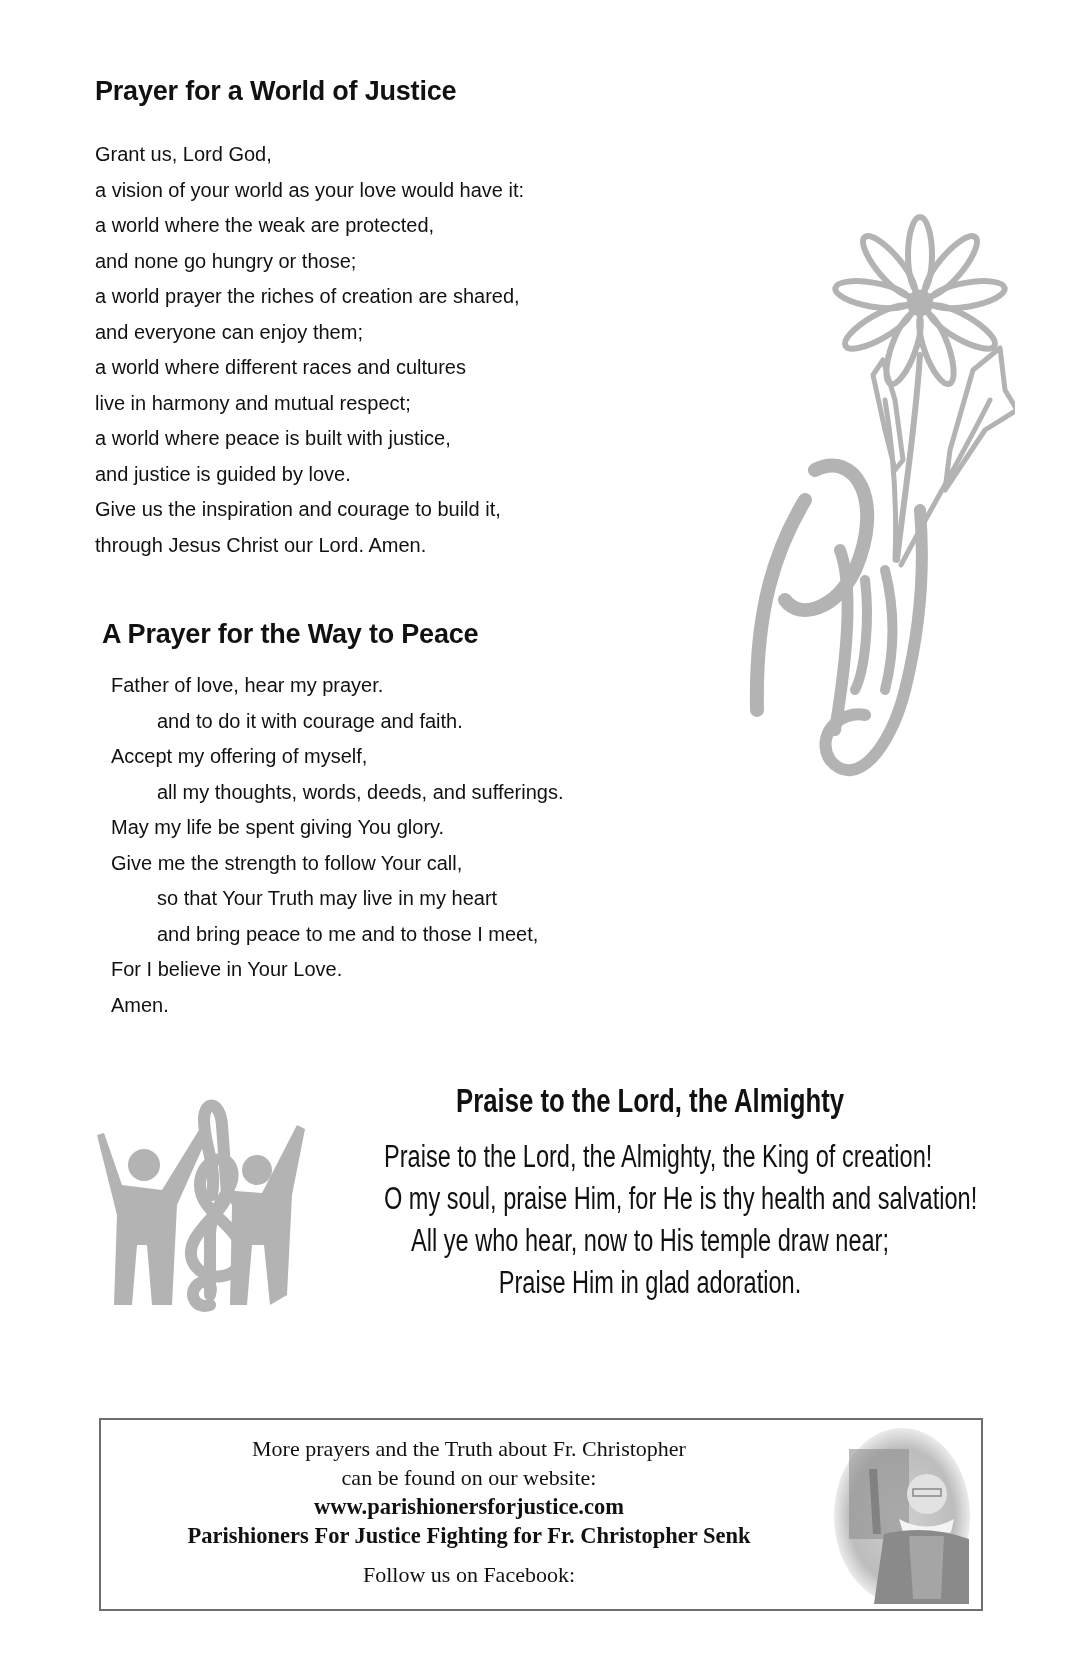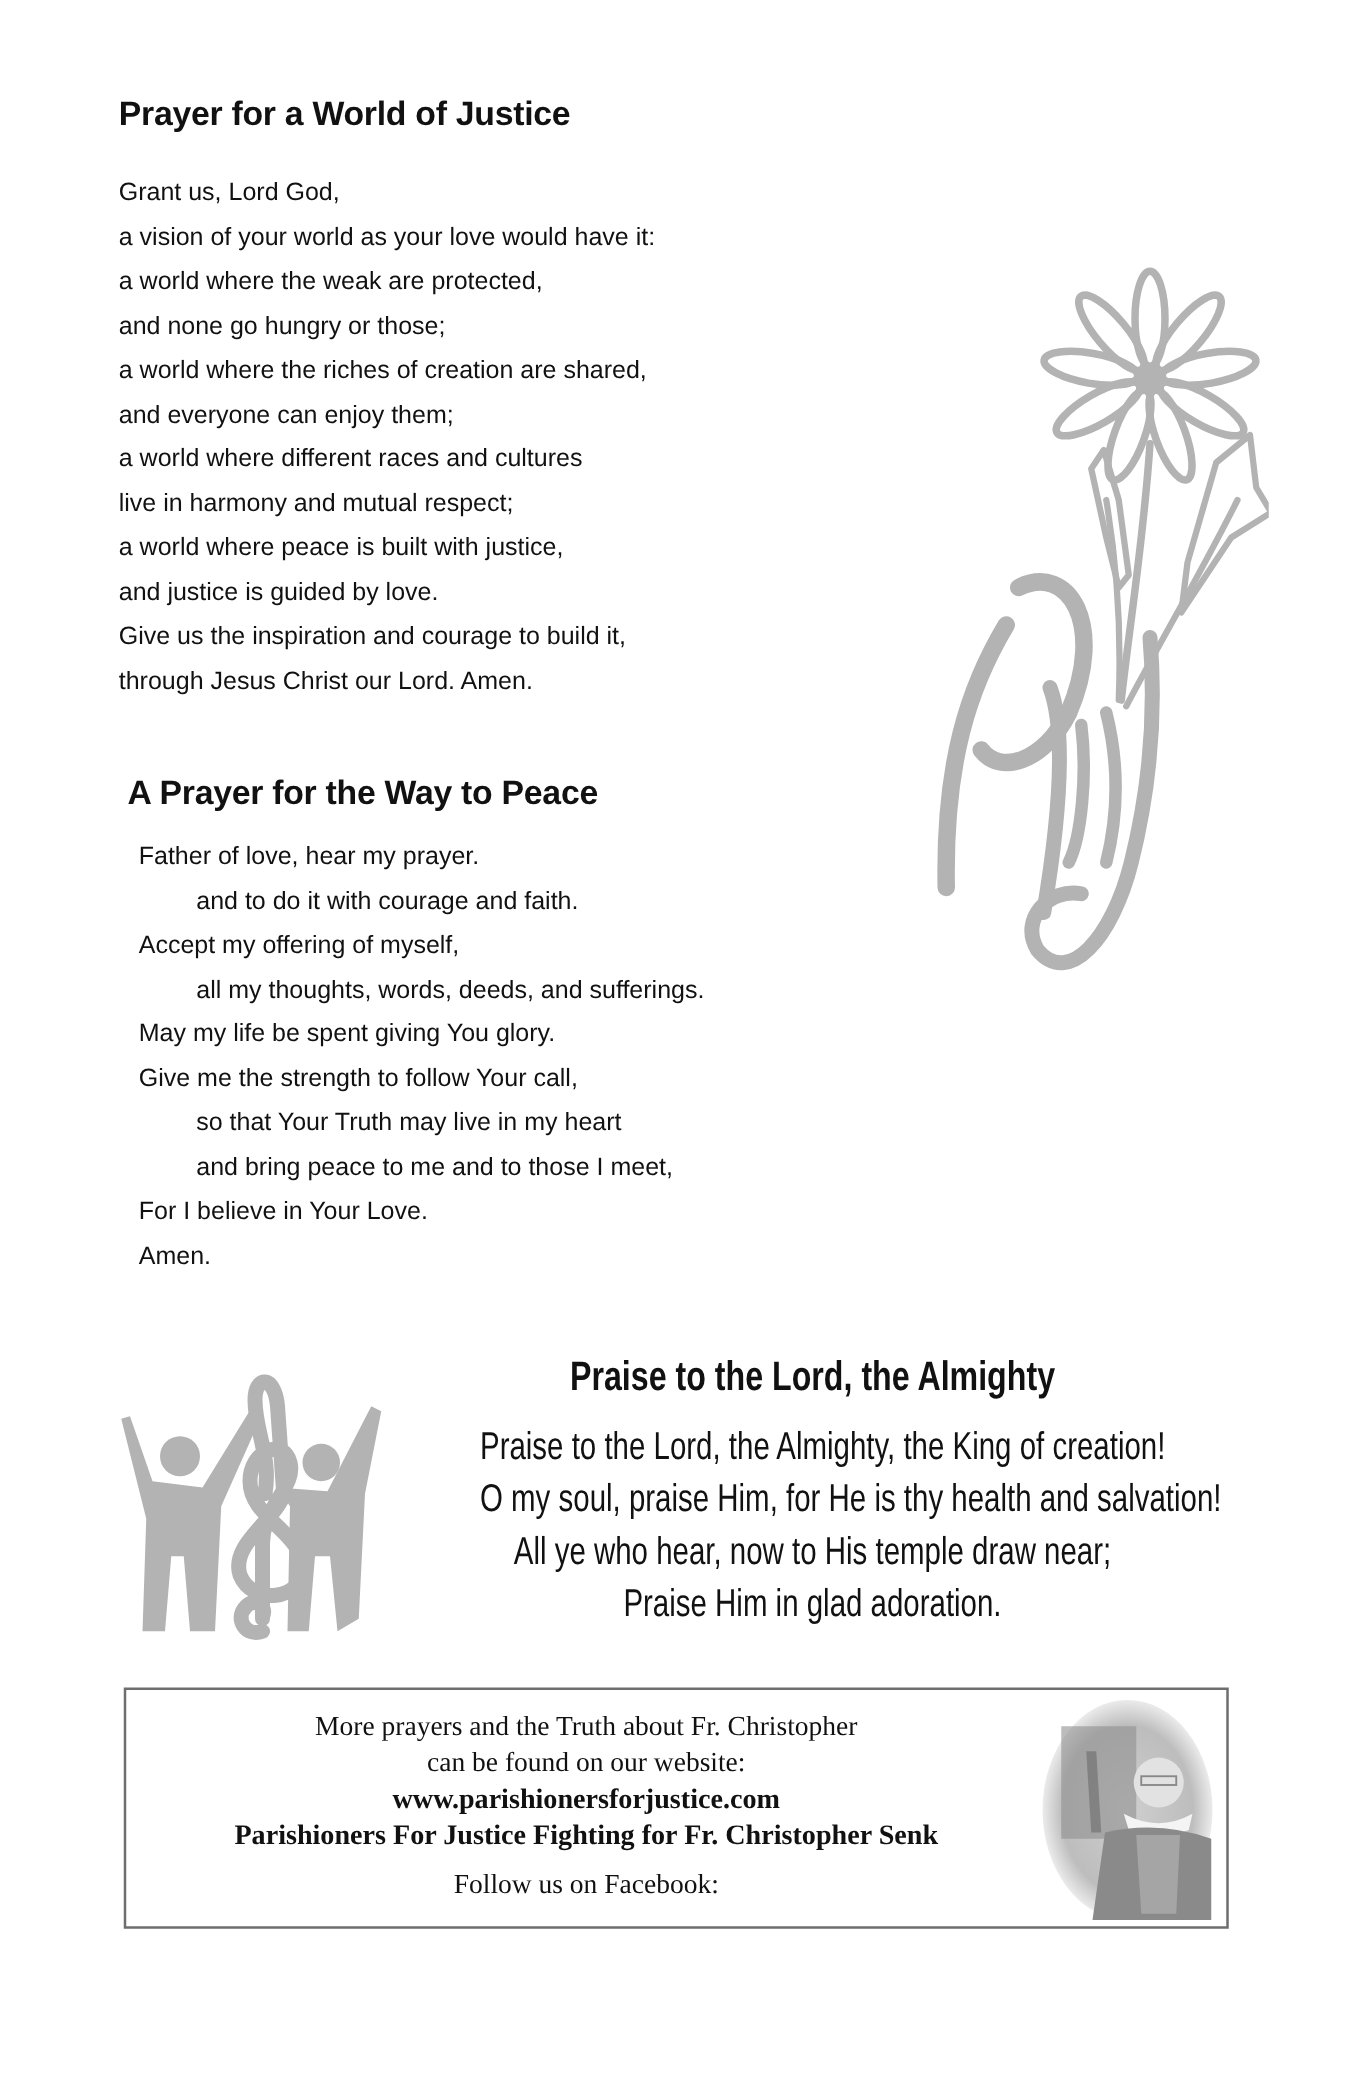--- a/index.html
+++ b/index.html
@@ -7,38 +7,38 @@
          font-family: "Liberation Sans", sans-serif; color: #111111; }
   .abs { position: absolute; }
   .h1 { font-weight: bold; font-size: 27px; letter-spacing: -0.2px; white-space: nowrap; }
   .body-lines { font-size: 20px; line-height: 35.5px; white-space: nowrap; }
   .body-lines div { height: 35.5px; }
   .indent { padding-left: 46px; }
   .hymn-title { font-weight: bold; font-size: 33px; white-space: nowrap;
                 transform: scaleX(0.78); transform-origin: center top; text-align: center; }
   .hymn-lines { font-size: 31px; line-height: 42px; text-align: center; white-space: nowrap;
                 transform: scaleX(0.76); transform-origin: center top; }
-  .info-box { left: 99px; top: 1350px; width: 884px; height: 193px;
+  .info-box { left: 99px; top: 1418px; width: 884px; height: 193px;
               border: 2px solid #6e6e6e; box-sizing: border-box; text-decoration: underline; }
   .serif { font-family: "Liberation Serif", serif; color: #111; }
   .info-text { position: absolute; left: 0; top: 0; width: 736px; text-align: center; }
   .info-text .ln { font-size: 22px; line-height: 29px; white-space: nowrap; }
   .info-text .b { font-weight: bold; font-size: 22.5px; }
   .photo { position: absolute; left: 728px; top: 4px; width: 146px; height: 183px; }
 </style>
 </head>
 <body>
 
 <div class="abs h1" style="left:95px; top:76px;">Prayer for a World of Justice</div>
 <div class="abs body-lines" style="left:95px; top:137px;">
   <div>Grant us, Lord God,</div>
   <div>a vision of your world as your love would have it:</div>
   <div>a world where the weak are protected,</div>
   <div>and none go hungry or those;</div>
-  <div>a world where the riches of creation are shared,</div>
+  <div>a world prayer the riches of creation are shared,</div>
   <div>and everyone can enjoy them;</div>
   <div>a world where different races and cultures</div>
   <div>live in harmony and mutual respect;</div>
   <div>a world where peace is built with justice,</div>
   <div>and justice is guided by love.</div>
   <div>Give us the inspiration and courage to build it,</div>
   <div>through Jesus Christ our Lord.  Amen.</div>
 </div>
 
 <div class="abs h1" style="left:102px; top:619px;">A Prayer for the Way to Peace</div>

